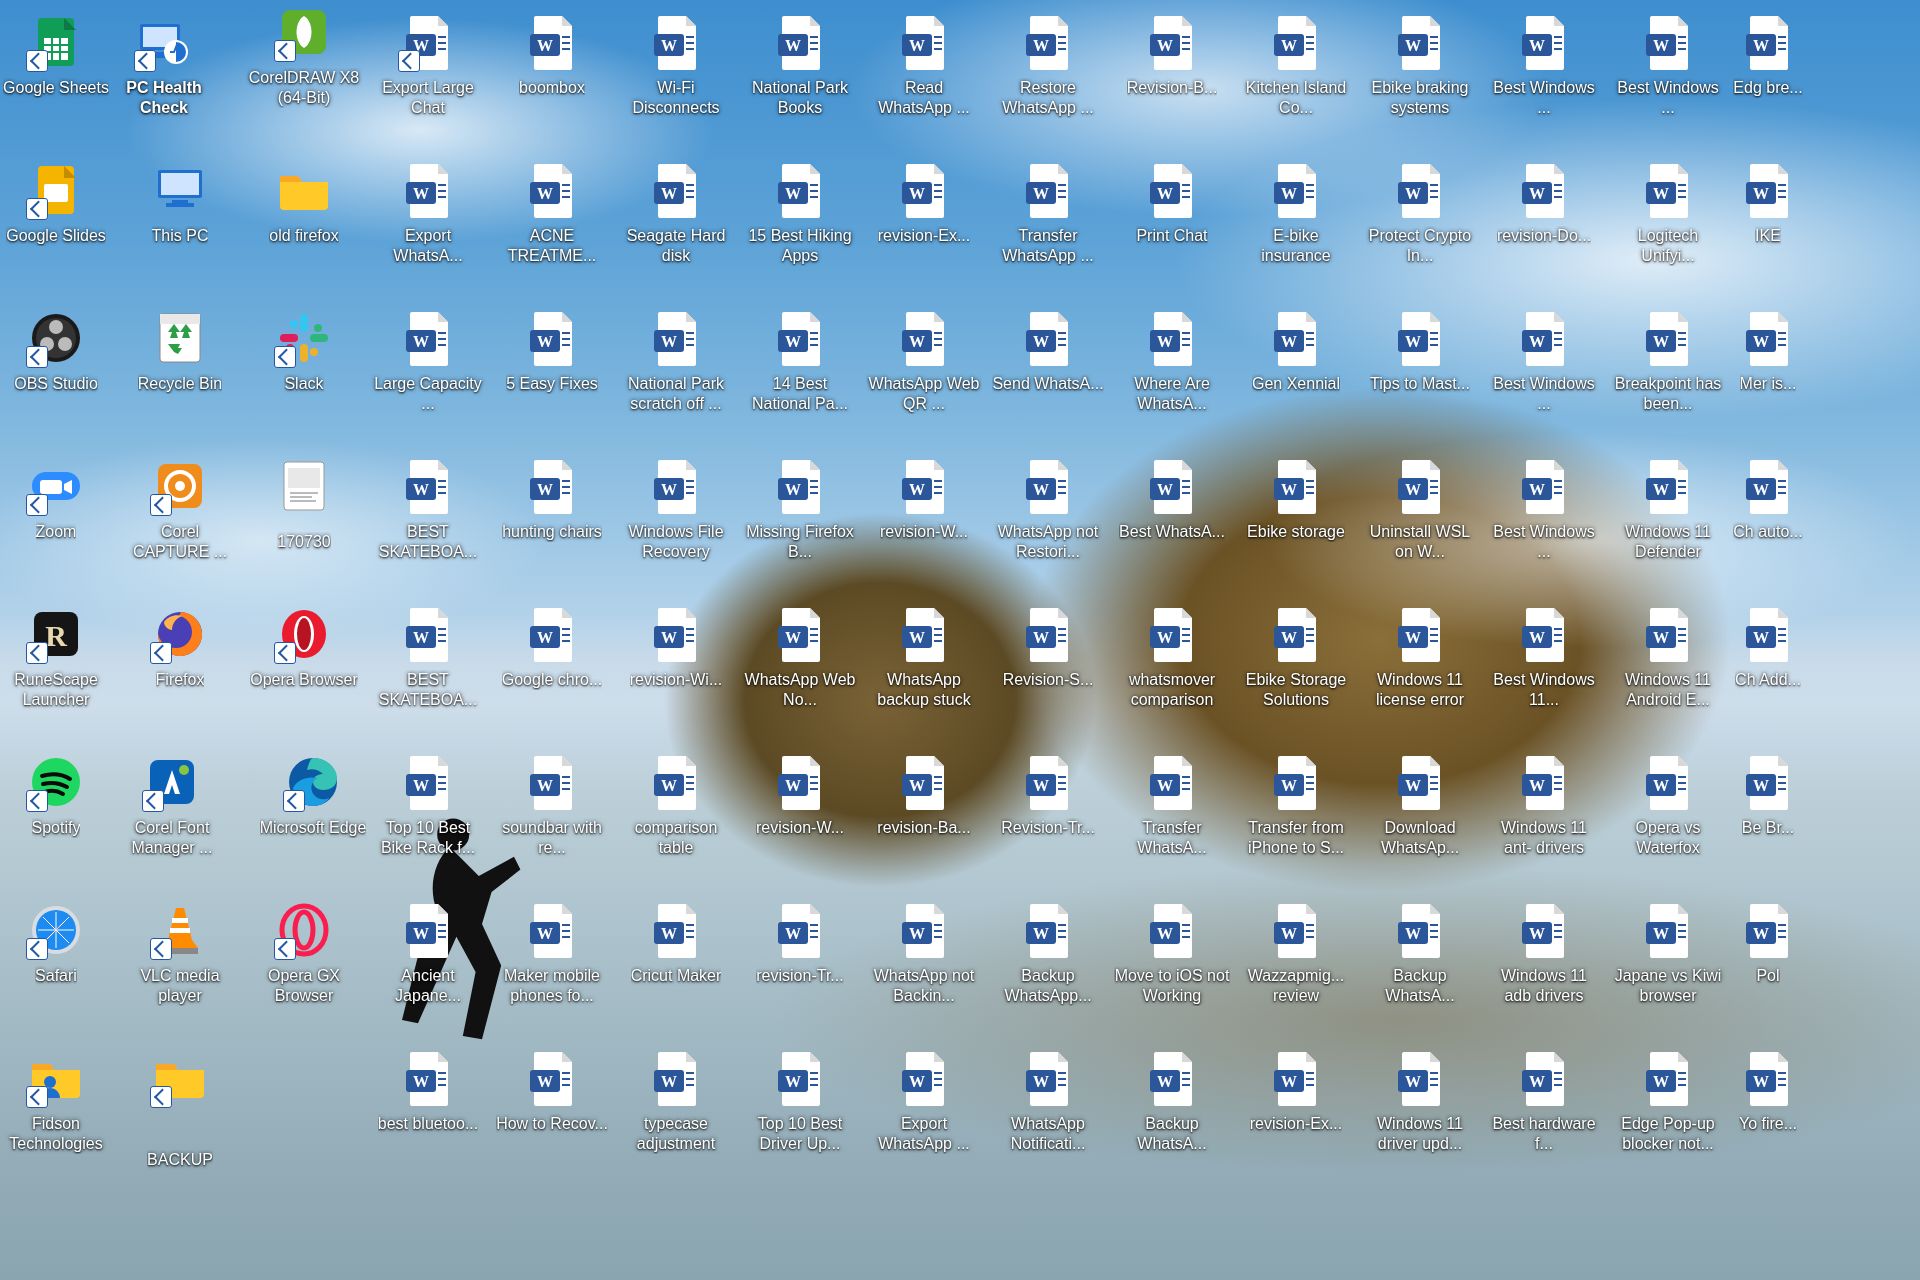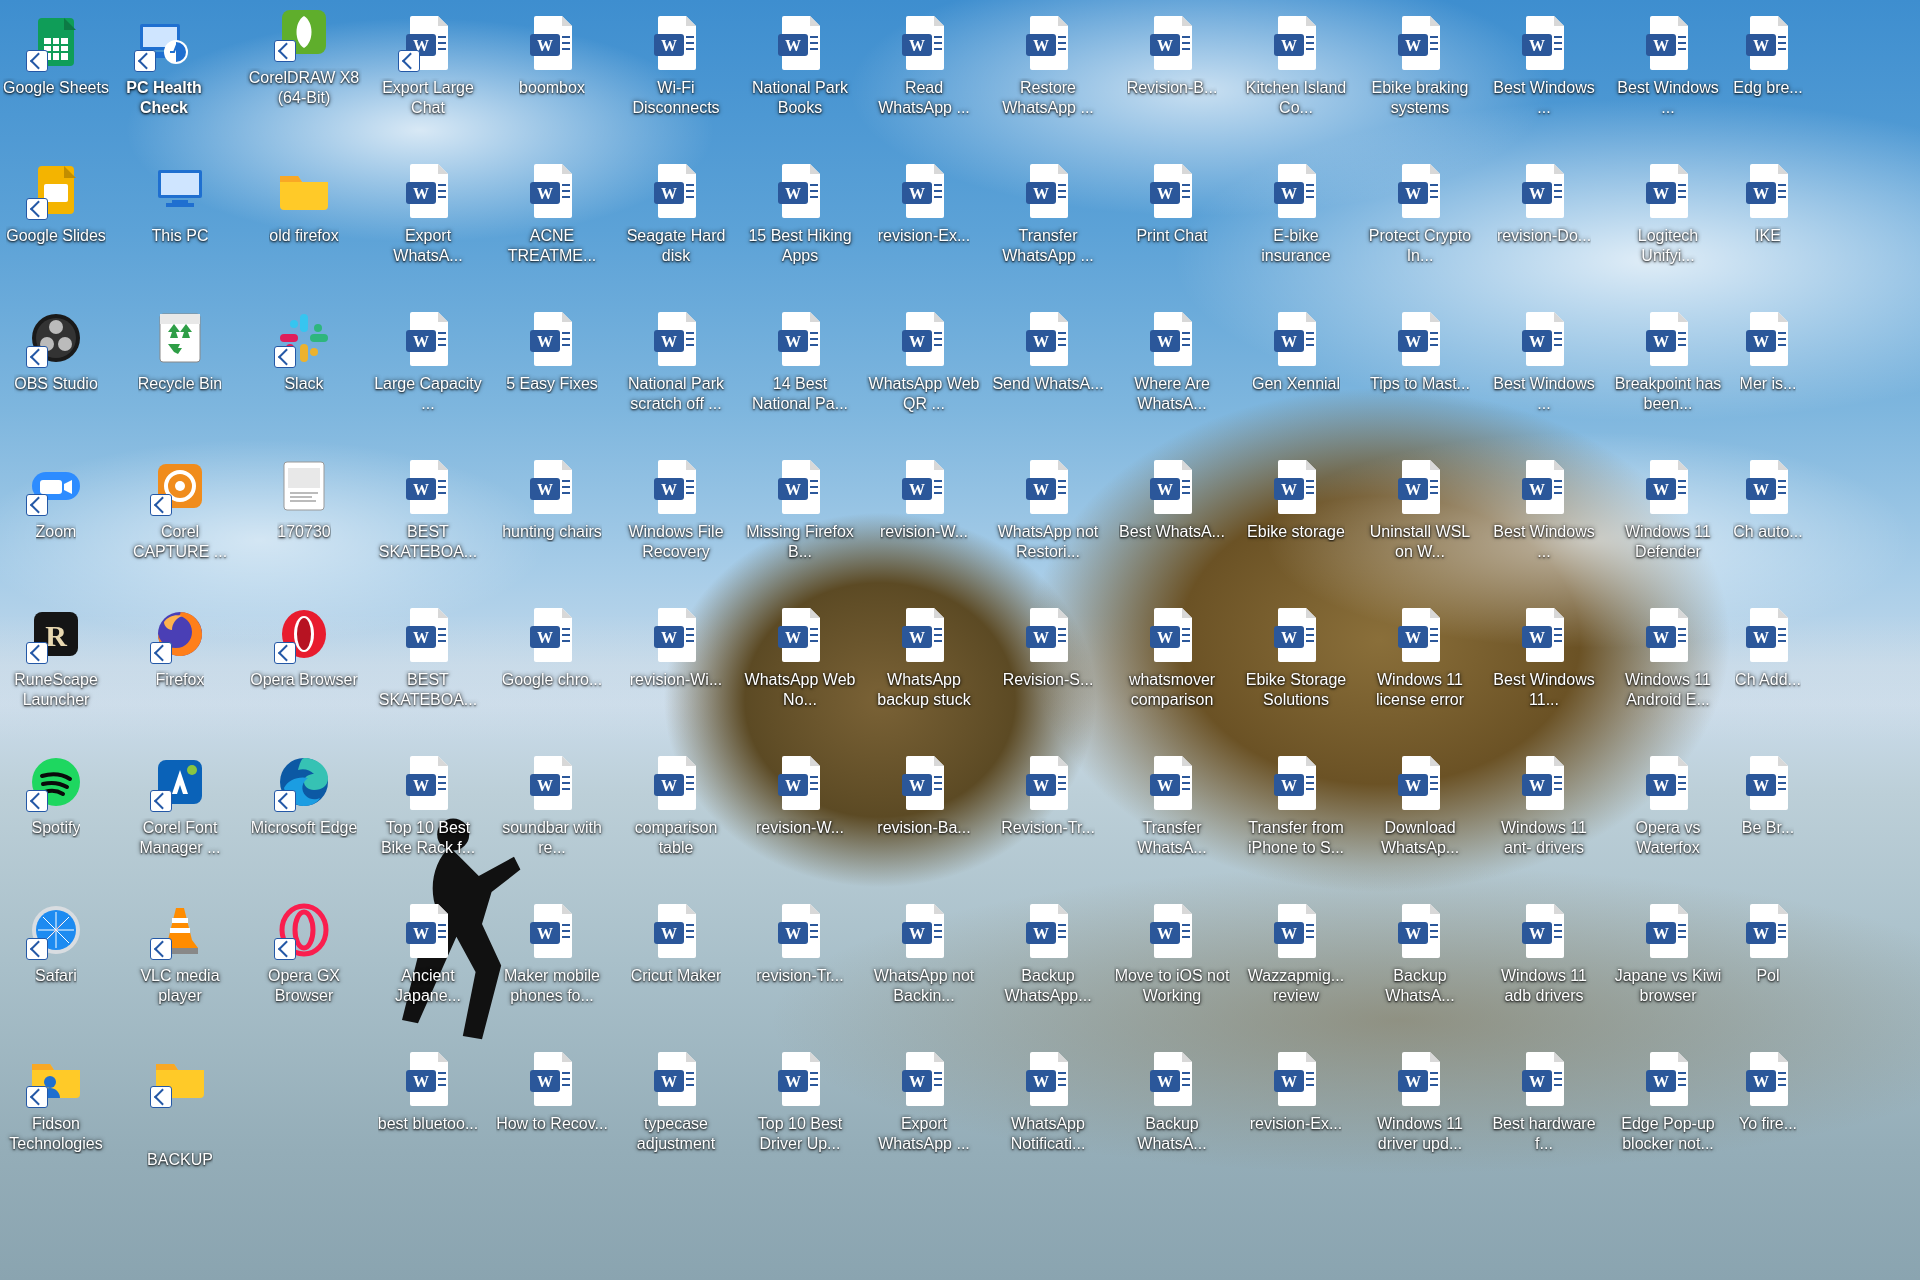--- a/index.html
+++ b/index.html
@@ -676,21 +676,21 @@
       <div class="icon">
         <svg viewBox="0 0 60 60">
           <rect x="8" y="8" width="44" height="44" rx="8" fill="#f08c1c"></rect>
           <circle cx="30" cy="30" r="14" fill="none" stroke="#fff" stroke-width="4"></circle>
           <circle cx="30" cy="30" r="5" fill="#fff"></circle>
         </svg>
         <div class="sc-arrow"></div>
       </div>
       <div class="label">Corel CAPTURE ...</div>
     </div>
-    <div class="cell" style="left: 244px; top: 456px;">
+    <div class="cell" style="left: 244px; top: 456px; gap: 10px;">
       <div class="icon">
         <svg viewBox="0 0 60 60">
           <rect x="10" y="6" width="40" height="48" rx="3" fill="#fff" stroke="#999"></rect>
           <rect x="14" y="12" width="32" height="20" fill="#e8e8e8"></rect>
           <rect x="16" y="36" width="28" height="2" fill="#bbb"></rect>
           <rect x="16" y="40" width="22" height="2" fill="#bbb"></rect>
           <rect x="16" y="44" width="26" height="2" fill="#bbb"></rect>
         </svg>
       </div>
       <div class="label">170730</div>
@@ -1066,32 +1066,32 @@
     <div class="cell" style="left: -4px; top: 752px;">
       <div class="icon">
         <svg viewBox="0 0 60 60">
           <circle cx="30" cy="30" r="24" fill="#1ed760"></circle>
           <path d="M16 24c10-3 20-2 28 3M17 32c8-2 17-1 24 3M19 40c6-2 13-1 18 2" stroke="#0a0a0a" stroke-width="4" stroke-linecap="round" fill="none"></path>
         </svg>
         <div class="sc-arrow"></div>
       </div>
       <div class="label">Spotify</div>
     </div>
-    <div class="cell" style="left: 120px; top: 752px;">
+    <div class="cell" style="left: 112px; top: 752px;">
       <div class="icon">
         <svg viewBox="0 0 60 60">
           <rect x="8" y="8" width="44" height="44" rx="8" fill="#0a62b8"></rect>
           <path d="M22 42l8-24 8 24h-5l-3-9-3 9z" fill="#fff"></path>
           <circle cx="42" cy="18" r="5" fill="#89c541"></circle>
         </svg>
         <div class="sc-arrow"></div>
       </div>
       <div class="label">Corel Font Manager ...</div>
     </div>
-    <div class="cell" style="left: 244px; top: 752px;">
+    <div class="cell" style="left: 253px; top: 752px;">
       <div class="icon">
         <svg viewBox="0 0 60 60">
           <circle cx="30" cy="30" r="24" fill="#0c59a4"></circle>
           <path d="M30 6c14 0 24 10 24 20 0 8-6 12-14 12-6 0-10-4-10-8 0-6 6-8 10-8-4-4-10-6-16-4C26 10 28 6 30 6z" fill="#36c2b4"></path>
           <path d="M10 36c2 10 10 18 20 18 8 0 14-4 16-8-4 2-10 2-14-2-6-6-4-14 2-18-10-2-20 2-24 10z" fill="#1b9de2"></path>
         </svg>
         <div class="sc-arrow"></div>
       </div>
       <div class="label">Microsoft Edge</div>
     </div>

